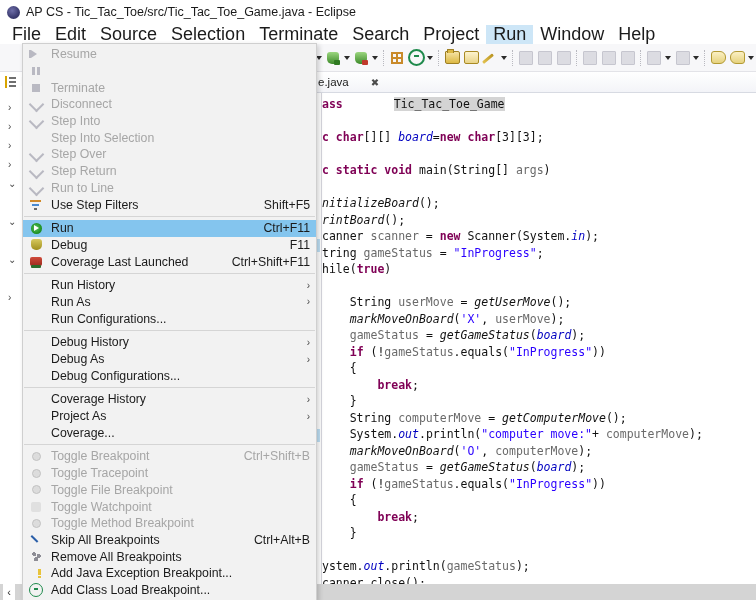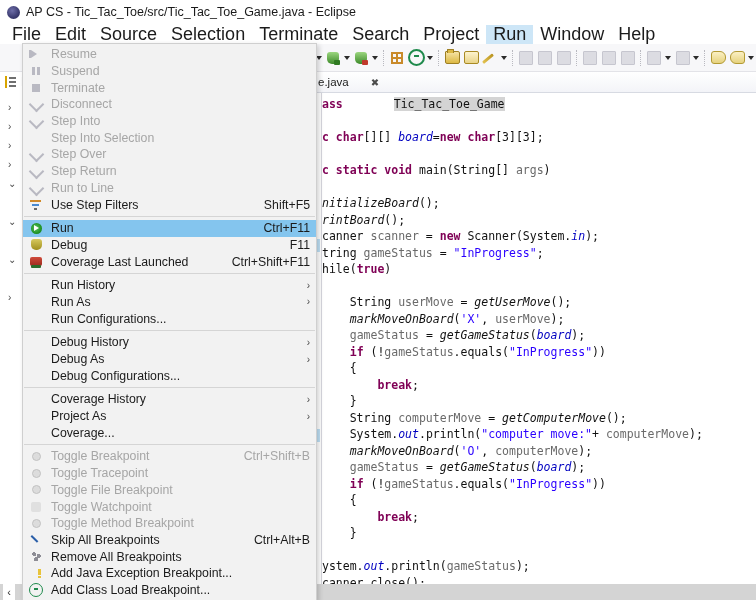--- a/index.html
+++ b/index.html
@@ -754,21 +754,20 @@
       <div class="mi disabled">
         <span class="mi-icon">
           <span class="ic ic-resume"></span>
         </span>
         <span class="mi-label">Resume</span>
       </div>
       <div class="mi disabled">
         <span class="mi-icon">
           <span class="ic ic-suspend"></span>
         </span>
-        <span class="mi-label">Suspend</span>
       </div>
       <div class="mi disabled">
         <span class="mi-icon">
           <span class="ic ic-terminate"></span>
         </span>
         <span class="mi-label">Terminate</span>
       </div>
       <div class="mi disabled">
         <span class="mi-icon">
           <span class="ic ic-stepinto"></span>

